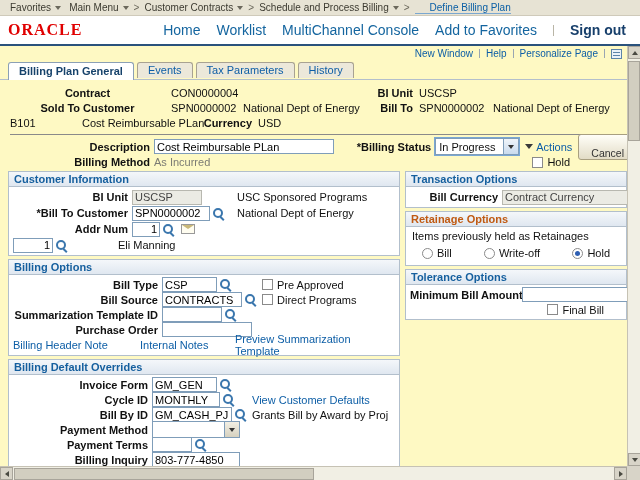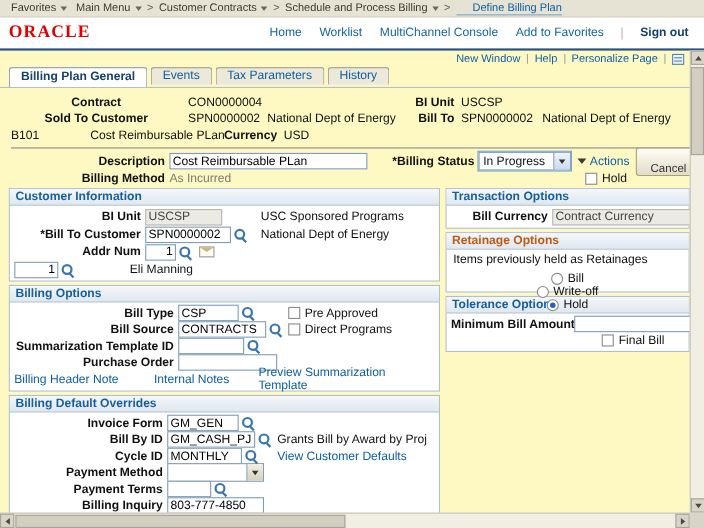--- a/index.html
+++ b/index.html
@@ -10,34 +10,34 @@
   
   .bcbar { height:16px; background:#e7e3d4; border-bottom:1px solid #cfcaba; display:flex; align-items:center; padding:0 6px; font-size:10px; color:#3c3a30; white-space:nowrap; }
   .bc-item { margin:0 4px; cursor:default; display:inline-flex; align-items:center; }
   .bc-sep { color:#6b685c; margin:0 1px; }
   .caret { width:0; height:0; border-left:3px solid transparent; border-right:3px solid transparent; border-top:4px solid #6b685c; display:inline-block; margin-left:4px; }
   .bc-item.current { color:#0b5fa5; border-bottom:1px solid #7aa7d0;padding-left:15px; }
 
   
   .banner { height:30px; background:#fff; display:flex; align-items:center; padding:0 14px 0 8px; border-bottom:2px solid #2a527c; }
   .logo { color:#e00000; font-weight:bold; font-size:16px; letter-spacing:1px; font-family:"Liberation Serif", serif; }
-  .banner-links { margin-left:auto; display:flex; align-items:center; gap:16px; font-size:11px; }
+  .banner-links { margin-left:auto; display:flex; align-items:center; gap:16px; font-size:14px; }
   .banner-links a { color:#14659f; cursor:pointer; text-decoration:none; }
   .vdiv { width:1px; height:11px; background:#b9b5a6; }
   a.signout { color:#173f6b; font-weight:bold; }
 
   
   .utilrow { height:15px; display:flex; justify-content:flex-end; align-items:center; gap:6px; padding-right:18px; font-size:10px; }
   .utilrow a { color:#0d5ea6; cursor:pointer; }
   .pipe { width:1px; height:9px; background:#9aa6b2; }
   .pz-icon { width:11px; height:10px; border:1px solid #5c84a8; background:#eaf1f8; position:relative; cursor:pointer; }
   .pz-icon::before { content:""; position:absolute; left:1px; right:1px; top:2px; height:1px; background:#5c84a8; box-shadow:0 3px 0 #5c84a8; }
 
   
-  .tabstrip { display:flex; align-items:flex-start; gap:3px; padding-left:8px; height:19px; border-bottom:1px solid #b3bfcb; }
+  .tabstrip { display:flex; align-items:center; gap:3px; padding-left:8px; height:19px; border-bottom:1px solid #b3bfcb; }
   .tab { height:16px; padding:1px 10px 0; background:#ece8da; border:1px solid #a8a292; border-bottom:none; border-radius:3px 3px 0 0; color:#0d5ea6; cursor:pointer; white-space:nowrap; }
   .tab.active { height:18px; background:#fff; border-color:#8ba0b5; color:#16426b; font-weight:bold; margin-bottom:-1px; padding-top:2px; }
 
   
   .summary { padding:5px 10px 0; }
   .srow { display:flex; align-items:center; height:15px; white-space:nowrap; }
   .sl { width:155px; text-align:center; font-weight:bold; margin-right:6px; flex:none; }
   .sv { width:72px; flex:none; }
   .sd { width:120px; flex:none; }
   .srl { width:50px; text-align:right; font-weight:bold; margin-right:6px; flex:none; }
@@ -92,21 +92,21 @@
   .lkp::after { content:""; position:absolute; left:9px; top:9px; width:5px; height:2px; background:#3a76ad; transform:rotate(45deg); transform-origin:0 0; }
 
   .env { position:relative; width:14px; height:10px; border:1px solid #999; background:#fffdf0; display:inline-block; margin-left:6px; flex:none; cursor:pointer; }
   .env::before { content:""; position:absolute; left:0; top:0; width:0; height:0; border-left:6px solid transparent; border-right:6px solid transparent; border-top:4px solid #c9b87a; }
 
   .cb { width:11px; height:11px; border:1px solid #8a8a8a; background:#fff; display:inline-block; flex:none; cursor:pointer; }
   .cb-label { margin-left:4px; }
 
   .radio { width:11px; height:11px; border:1px solid #8a8a8a; border-radius:50%; background:#fff; display:inline-block; position:relative; flex:none; cursor:pointer; }
   .radio.sel::after { content:""; position:absolute; left:2px; top:2px; width:5px; height:5px; border-radius:50%; background:#2e5fb3; }
-  .rrow { display:flex; align-items:center; justify-content:space-between; padding:2px 12px 0; height:18px;flex-direction:column; }
+  .rrow { display:flex; align-items:flex-start; justify-content:space-between; padding:2px 12px 0; height:18px; }
   .radio-item { display:inline-flex; align-items:center; gap:4px; }
   .rnote { padding:1px 2px; height:16px; }
 
   a.plink { color:#0d5ea6; cursor:pointer; text-decoration:none; }
   .linksrow { display:flex; align-items:center; height:16px; }
   .lk1{ width:127px; flex:none; } .lk2{ width:95px; flex:none; }
 
   
   .vscroll { position:absolute; right:0; top:46px; bottom:14px; width:13px; background:#f1efe4; border-left:1px solid #c6c2b4; }
   .hscroll { position:absolute; left:0; bottom:0; height:14px; right:13px; background:#f1efe4; border-top:1px solid #c6c2b4; display:flex; align-items:center; }
@@ -317,34 +317,34 @@
         <div class="gbox-hd">Billing Default Overrides</div>
         <div class="gbox-bd">
           <div class="frow frow15">
             <span class="flabel fl135">Invoice Form</span>
             <span class="farea fa100">
                 <input class="pt w65" value="GM_GEN" style="">
                 <span class="lkp"></span>
               </span>
           </div>
           <div class="frow frow15">
+            <span class="flabel fl135">Cycle ID</span>
+            <span class="farea fa100">
+                <input class="pt w68" value="MONTHLY" style="">
+                <span class="lkp"></span>
+              </span>
+            <a class="plink">View Customer Defaults</a>
+          </div>
+          <div class="frow frow15">
             <span class="flabel fl135">Bill By ID</span>
             <span class="farea fa100">
                 <input class="pt w80" value="GM_CASH_PJ" style="">
                 <span class="lkp"></span>
               </span>
             <span class="fdesc">Grants Bill by Award by Proj</span>
-          </div>
-          <div class="frow frow15">
-            <span class="flabel fl135">Cycle ID</span>
-            <span class="farea fa100">
-                <input class="pt w68" value="MONTHLY" style="">
-                <span class="lkp"></span>
-              </span>
-            <a class="plink">View Customer Defaults</a>
           </div>
           <div class="frow frow15">
             <span class="flabel fl135">Payment Method</span>
             <div class="pselect" style="width:88px;">
               <span class="pselect-val"></span>
               <span class="pselect-btn" style="background:linear-gradient(#f2efe4,#d6d1bf);">
                   <span class="arr"></span>
                 </span>
             </div>
           </div>

